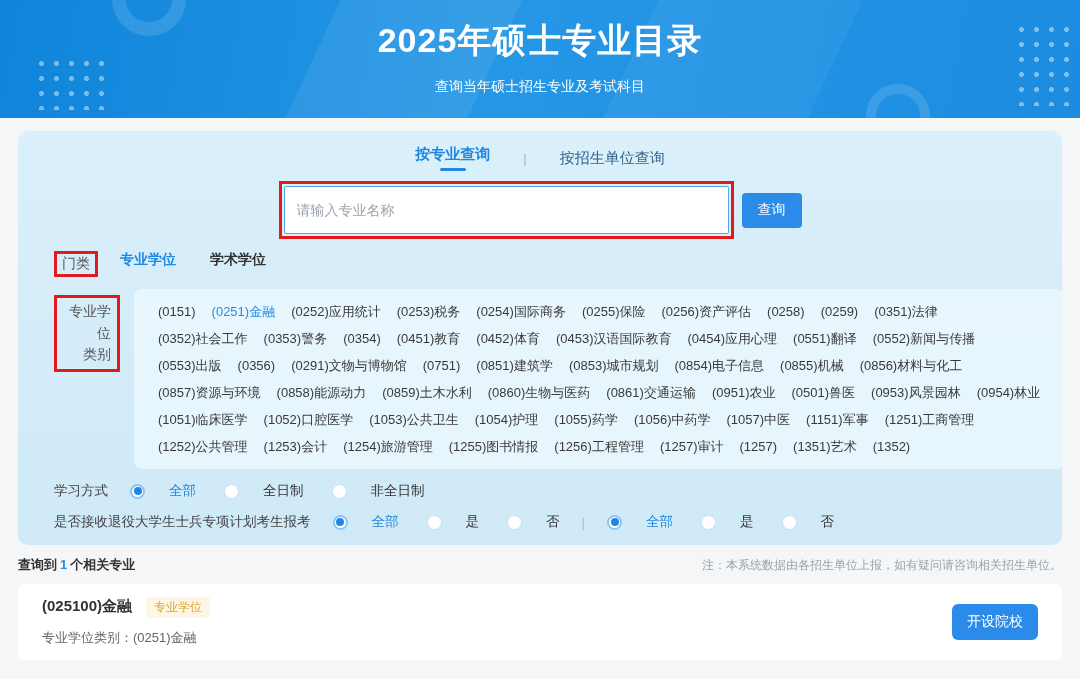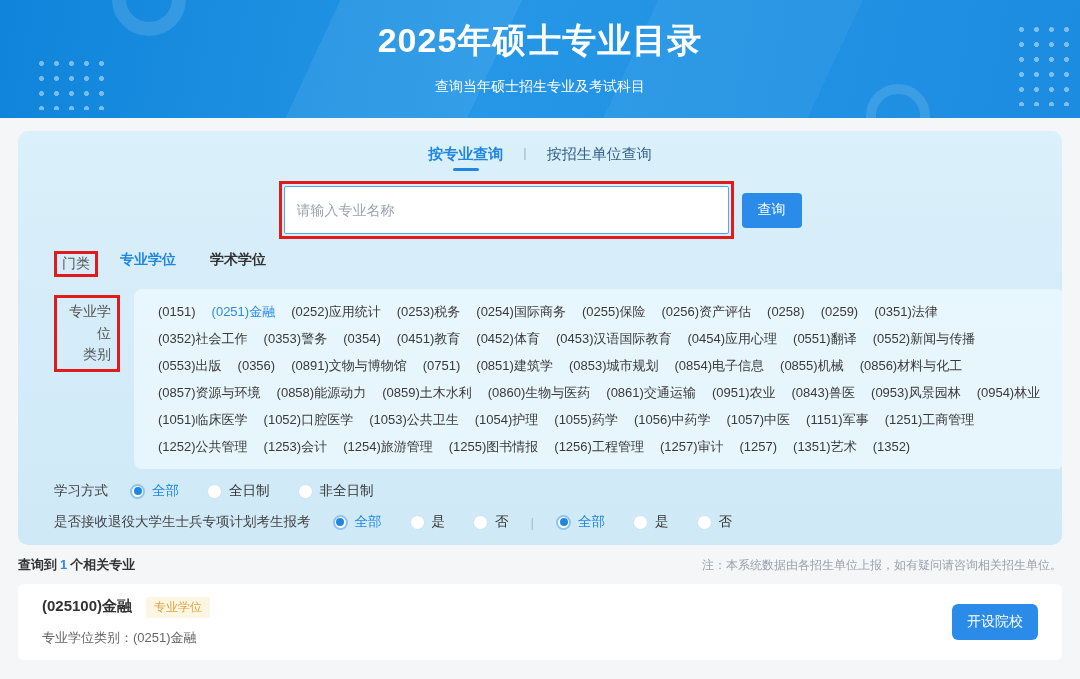--- a/index.html
+++ b/index.html
@@ -18,21 +18,21 @@
   .ring { position:absolute; border-radius:50%; border:14px solid rgba(255,255,255,0.13); }
   .ring-tl { left:112px; top:-38px; width:74px; height:74px; }
   .ring-br { right:150px; bottom:-30px; width:64px; height:64px; border-width:10px; }
   .header-title { padding-top:18px; font-size:34px; font-weight:bold; letter-spacing:1px; }
   .header-sub { margin-top:14px; font-size:14px; }
 
   
   .panel { margin:13px 18px 0; background:linear-gradient(180deg,#daf0fb 0%,#cfe9f7 100%);
     border-radius:10px; padding:14px 20px 14px; }
 
-  .top-tabs { display:flex; justify-content:center; align-items:flex-start; gap:20px; font-size:15px; }
+  .top-tabs { display:flex; justify-content:center; align-items:center; gap:33px; font-size:15px; }
   .top-tab { cursor:pointer; color:#35618c; }
   .top-tab.active { color:#1f87e0; font-weight:bold; position:relative; padding-bottom:7px; }
   .top-tab.active::after { content:""; position:absolute; left:50%; transform:translateX(-50%);
     bottom:0; width:26px; height:3px; border-radius:2px; background:#1f87e0; }
   .tab-sep { color:#9fb6c8; font-size:13px; }
 
   .search-row { display:flex; justify-content:center; align-items:center; margin-top:10px; gap:8px; }
   .red-box { border:3px solid #e01b1b; padding:2px; }
   .search-input { width:445px; height:48px; border:1px solid #58a5e4; border-radius:2px;
     padding:0 12px; font-size:14px; color:#333; background:#fff; outline:none; }
@@ -50,21 +50,21 @@
   .cat-label { margin-left:16px; margin-top:6px; border:3px solid #e01b1b; padding:3px 6px;
     font-size:14px; color:#555; line-height:1.55; text-align:right; min-width:66px; }
   .codes-box { flex:1; background:rgba(237,248,253,0.75); border-radius:8px; padding:9px 24px; }
   .code-row { display:flex; gap:16px; line-height:27px; white-space:nowrap; }
   .code-item { font-size:13px; color:#3a3a3a; cursor:pointer; }
   .code-item.selected { color:#2a8ce8; }
 
   .filter-row { display:flex; align-items:center; margin:13px 0 0 16px; font-size:13.5px; color:#333; }
   .filter-label { margin-right:22px; color:#444; }
   .radio-group { display:flex; gap:28px; }
-  .radio-option { display:flex; align-items:center; gap:7px; cursor:pointer; color:#333; }
+  .radio-option { display:flex; align-items:center; gap:24px; cursor:pointer; color:#333; }
   .radio-option.selected { color:#1f87e0; }
   .radio-circle { width:15px; height:15px; border-radius:50%; background:#fff;
     border:1px solid #cfe0ee; display:inline-block; position:relative; }
   .radio-option.selected .radio-circle { border:2px solid #8cc4f2; }
   .radio-option.selected .radio-circle::after { content:""; position:absolute; left:50%; top:50%;
     transform:translate(-50%,-50%); width:8px; height:8px; border-radius:50%; background:#1f87e0; }
   .group-sep { color:#a9bccb; margin:0 22px; }
 
   
   .results-bar { display:flex; justify-content:space-between; align-items:center; margin:11px 18px 0; }
@@ -142,36 +142,36 @@
           <span class="code-item">(0451)教育</span>
           <span class="code-item">(0452)体育</span>
           <span class="code-item">(0453)汉语国际教育</span>
           <span class="code-item">(0454)应用心理</span>
           <span class="code-item">(0551)翻译</span>
           <span class="code-item">(0552)新闻与传播</span>
         </div>
         <div class="code-row">
           <span class="code-item">(0553)出版</span>
           <span class="code-item">(0356)</span>
-          <span class="code-item">(0891)文物与博物馆</span>
+          <span class="code-item">(0291)文物与博物馆</span>
           <span class="code-item">(0751)</span>
           <span class="code-item">(0851)建筑学</span>
           <span class="code-item">(0853)城市规划</span>
           <span class="code-item">(0854)电子信息</span>
           <span class="code-item">(0855)机械</span>
           <span class="code-item">(0856)材料与化工</span>
         </div>
         <div class="code-row">
           <span class="code-item">(0857)资源与环境</span>
           <span class="code-item">(0858)能源动力</span>
           <span class="code-item">(0859)土木水利</span>
           <span class="code-item">(0860)生物与医药</span>
           <span class="code-item">(0861)交通运输</span>
           <span class="code-item">(0951)农业</span>
-          <span class="code-item">(0843)兽医</span>
+          <span class="code-item">(0501)兽医</span>
           <span class="code-item">(0953)风景园林</span>
           <span class="code-item">(0954)林业</span>
         </div>
         <div class="code-row">
           <span class="code-item">(1051)临床医学</span>
           <span class="code-item">(1052)口腔医学</span>
           <span class="code-item">(1053)公共卫生</span>
           <span class="code-item">(1054)护理</span>
           <span class="code-item">(1055)药学</span>
           <span class="code-item">(1056)中药学</span>

